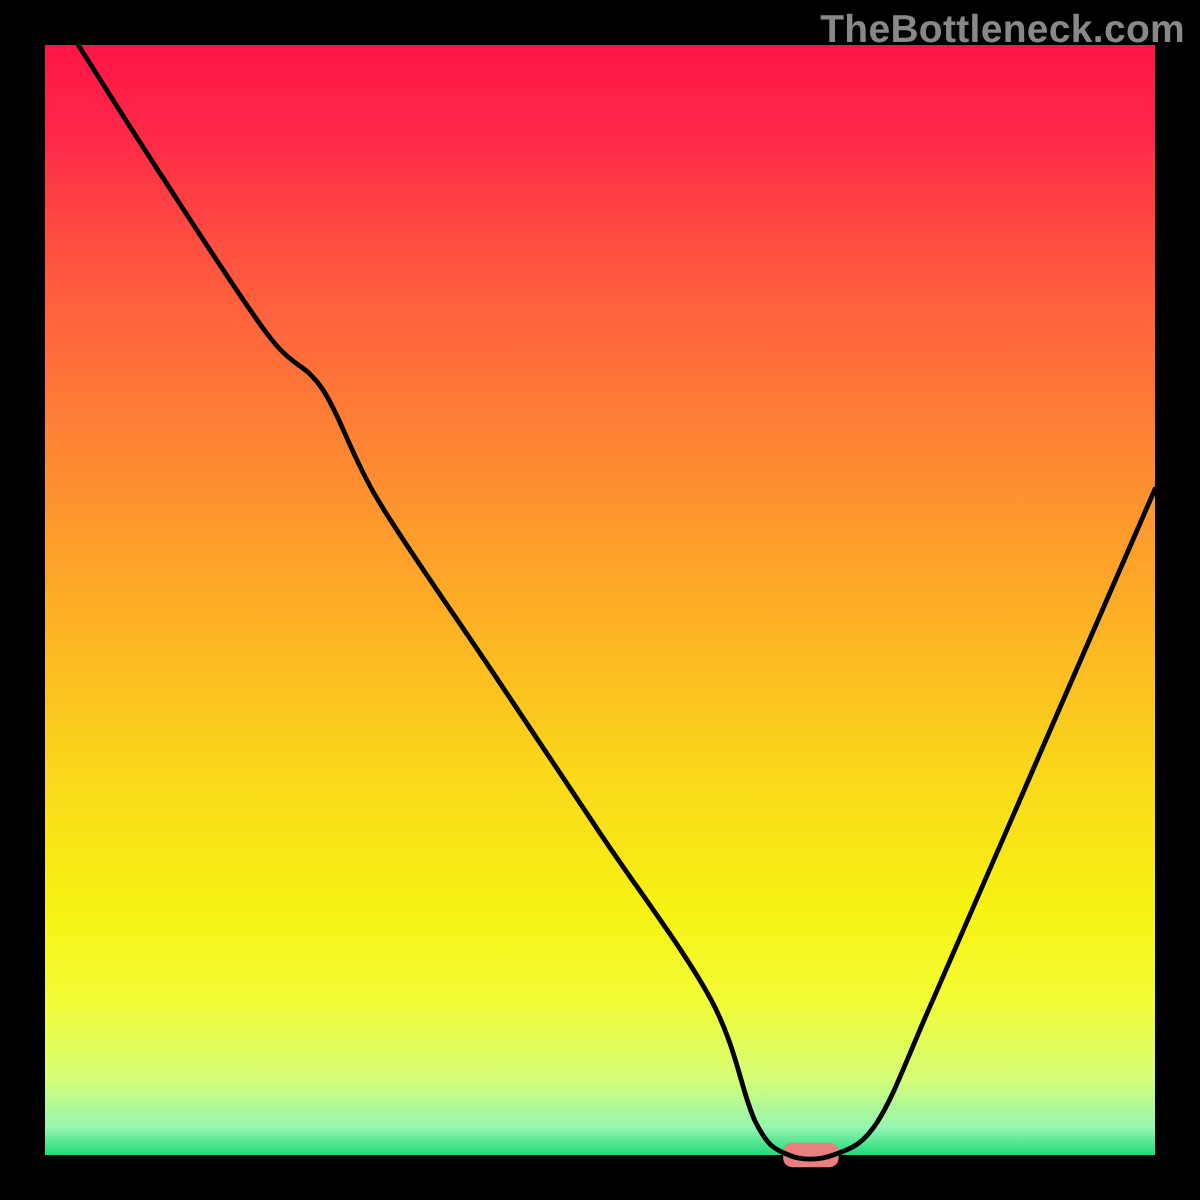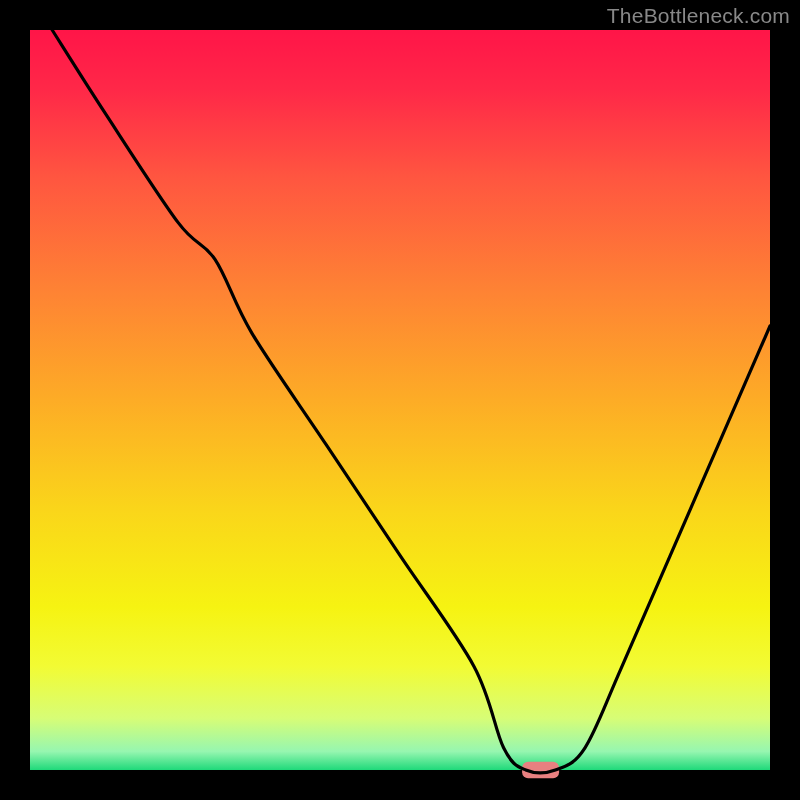--- a/index.html
+++ b/index.html
@@ -16,22 +16,22 @@
     top: 0;
     left: 0;
     width: 800px;
     height: 800px;
   }
   .watermark {
     position: absolute;
     top: 4px;
     right: 10px;
     font-family: Arial, Helvetica, sans-serif;
-    font-size: 21px;
-    font-weight: 400;
+    font-size: 26px;
+    font-weight: 700;
     color: #888;
     z-index: 10;
     letter-spacing: 0.2px;
   }
 </style>
 </head>
 <body>
 
 <div class="chart-container">
   <svg id="chart-svg" width="800" height="800" viewBox="0 0 800 800">

